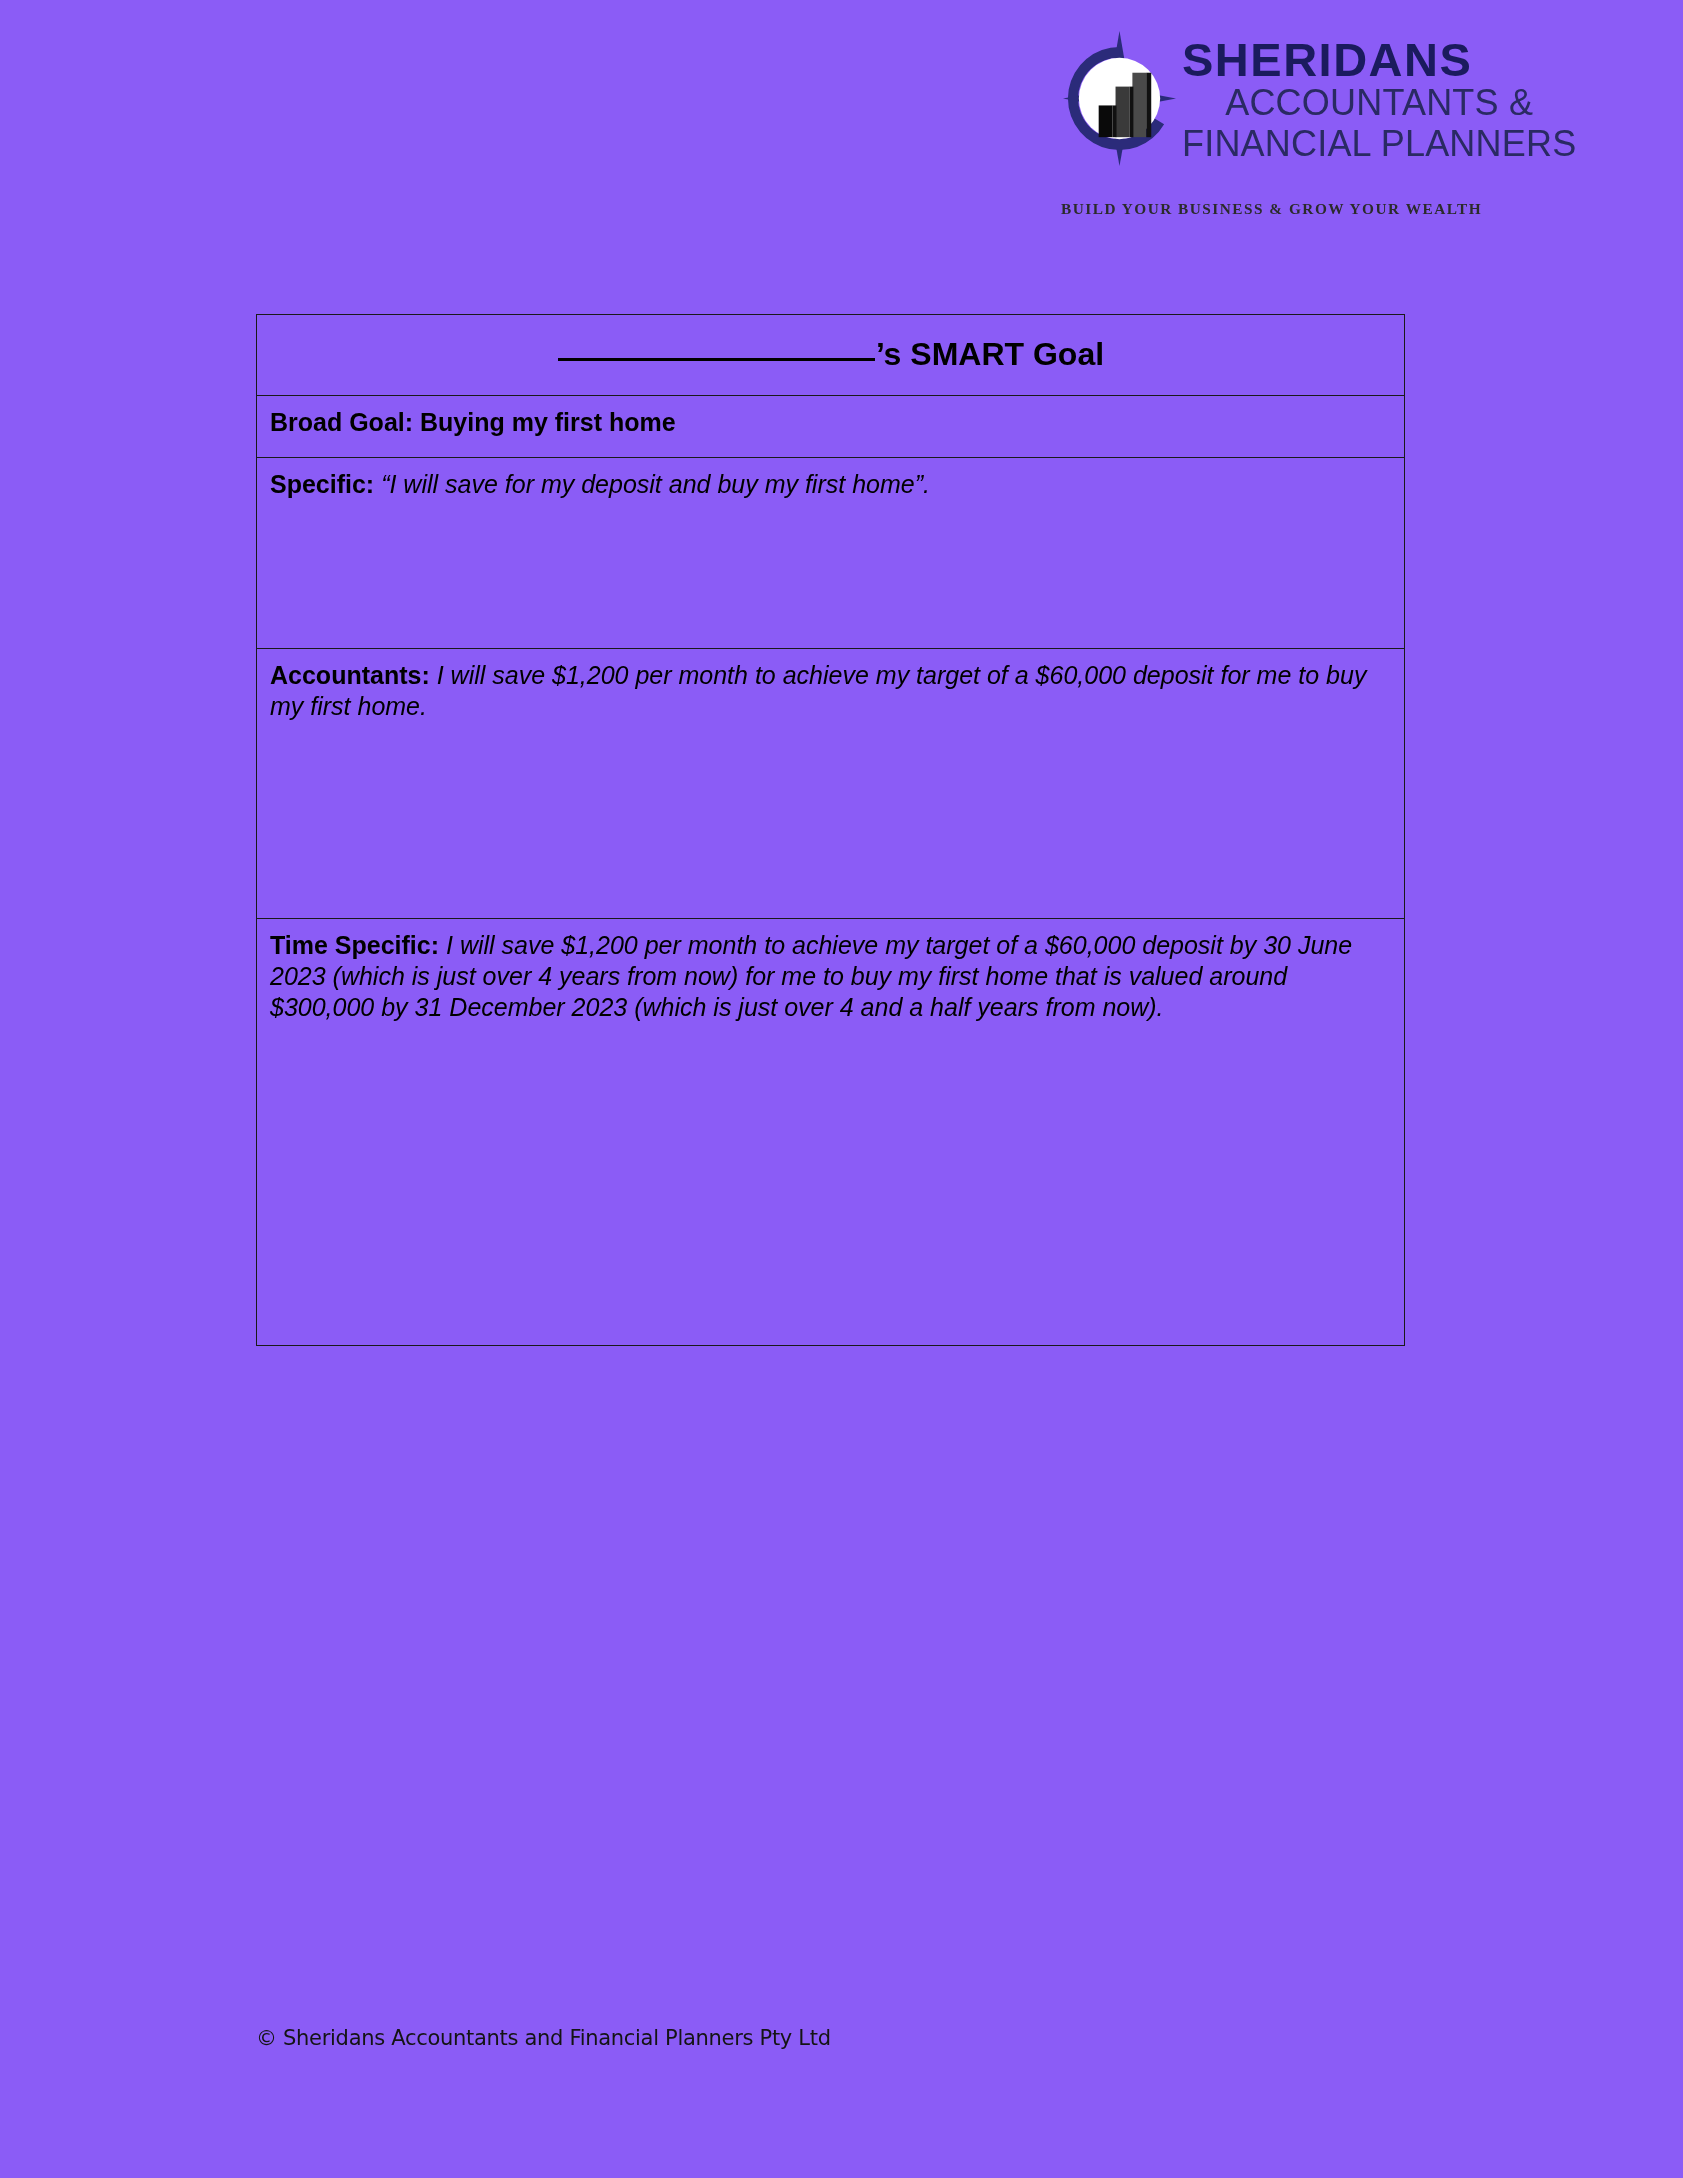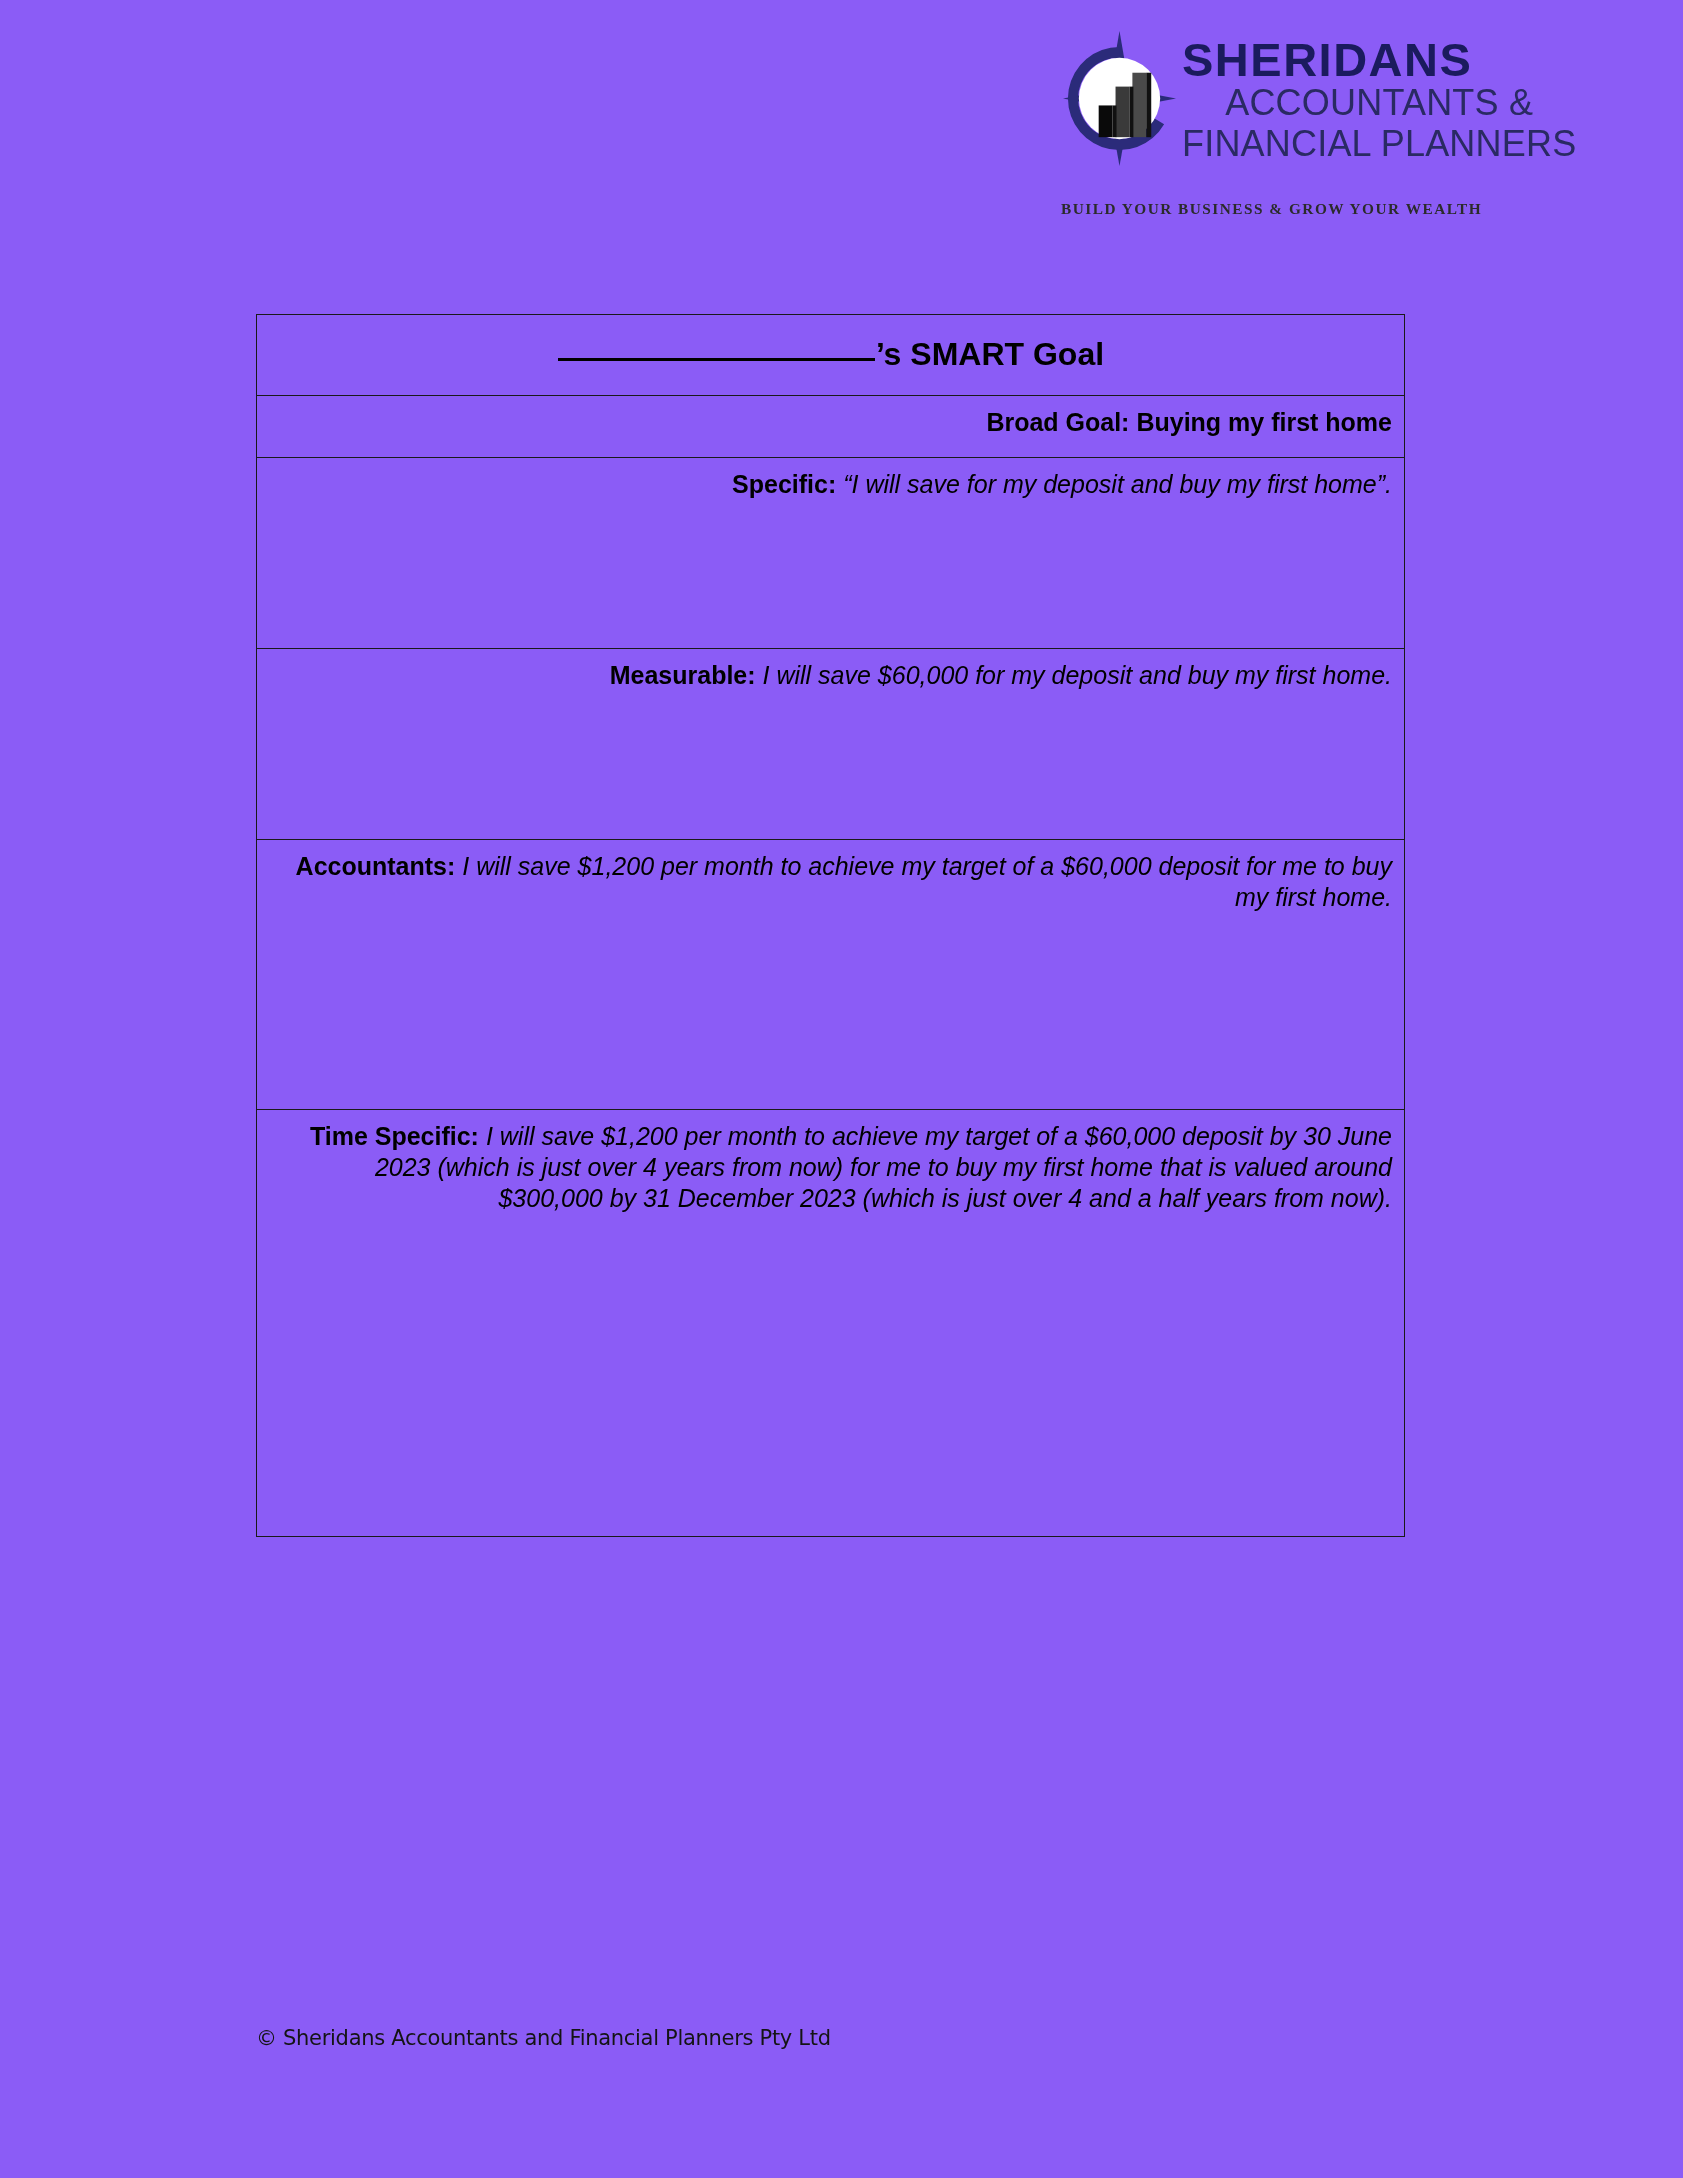--- a/index.html
+++ b/index.html
@@ -91,21 +91,20 @@
   }
   .goal-table td {
     border: 1.6px solid #1a1a1a;
     padding: 0;
     vertical-align: top;
   }
   .cell-pad {
     padding: 11px 12px 8px 13px;
     font-size: 25px;
     line-height: 1.24;
-    text-align: right;
   }
   .row-header .cell-pad {
     text-align: center;
     padding-top: 20px;
     padding-bottom: 20px;
   }
   .blank-line {
     display: inline-block;
     border-bottom: 3px solid #000;
     width: 317px;
@@ -194,27 +193,20 @@
       </tr>
 
       <tr>
         <td style="height:190px">
           <div class="cell-pad">
             <span class="lbl">Specific:</span><span class="val"> “I will save for my deposit and buy my first home”.</span>
           </div>
         </td>
       </tr>
 
-      <tr>
-        <td style="height:190px">
-          <div class="cell-pad">
-            <span class="lbl">Measurable:</span><span class="val"> I will save $60,000 for my deposit and buy my first home.</span>
-          </div>
-        </td>
-      </tr>
 
       <tr>
         <td style="height:269px">
           <div class="cell-pad">
             <span class="lbl">Accountants:</span><span class="val"> I will save $1,200 per month to achieve my target of a $60,000 deposit for me to buy my first home.</span>
           </div>
         </td>
       </tr>
 
 

